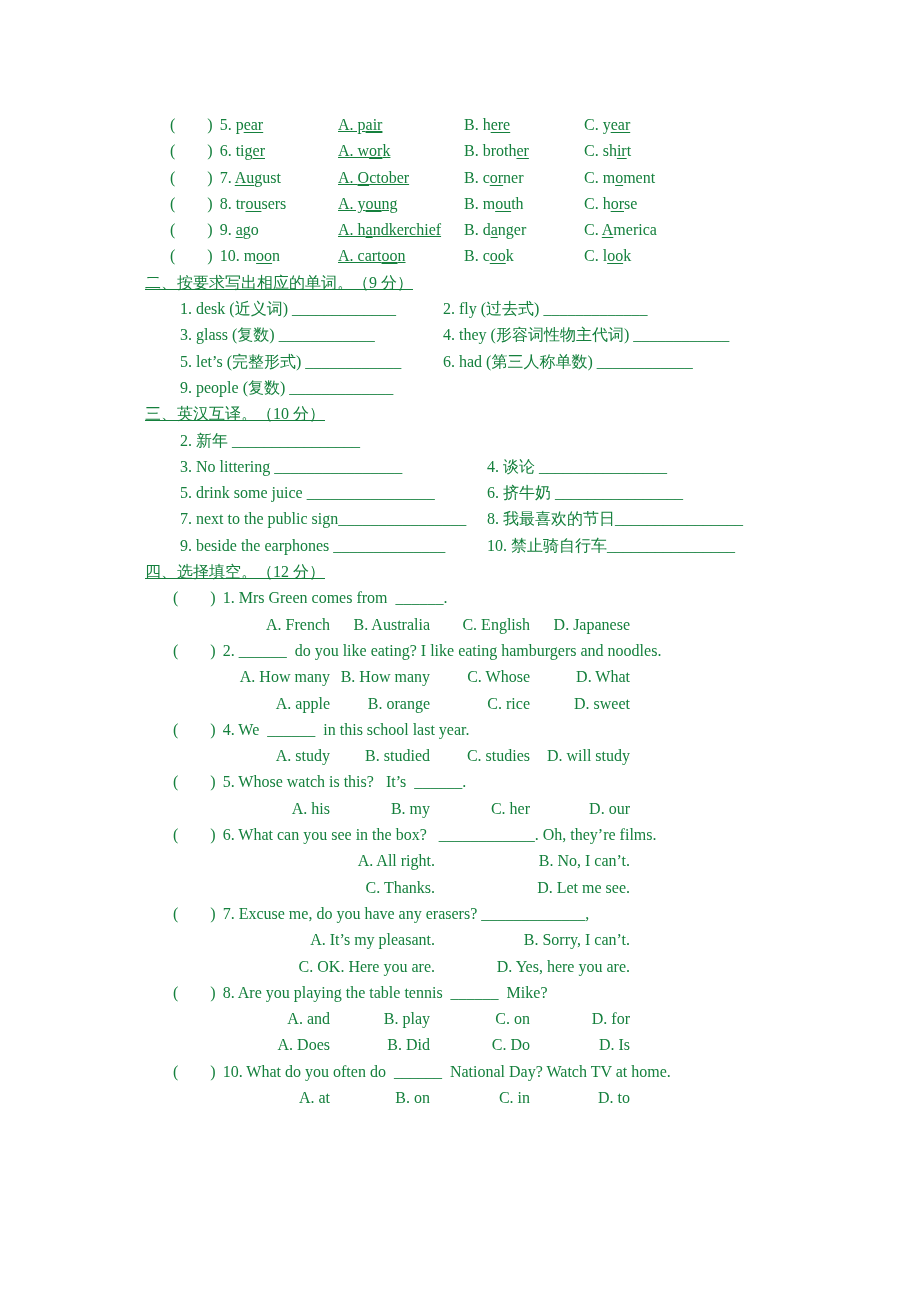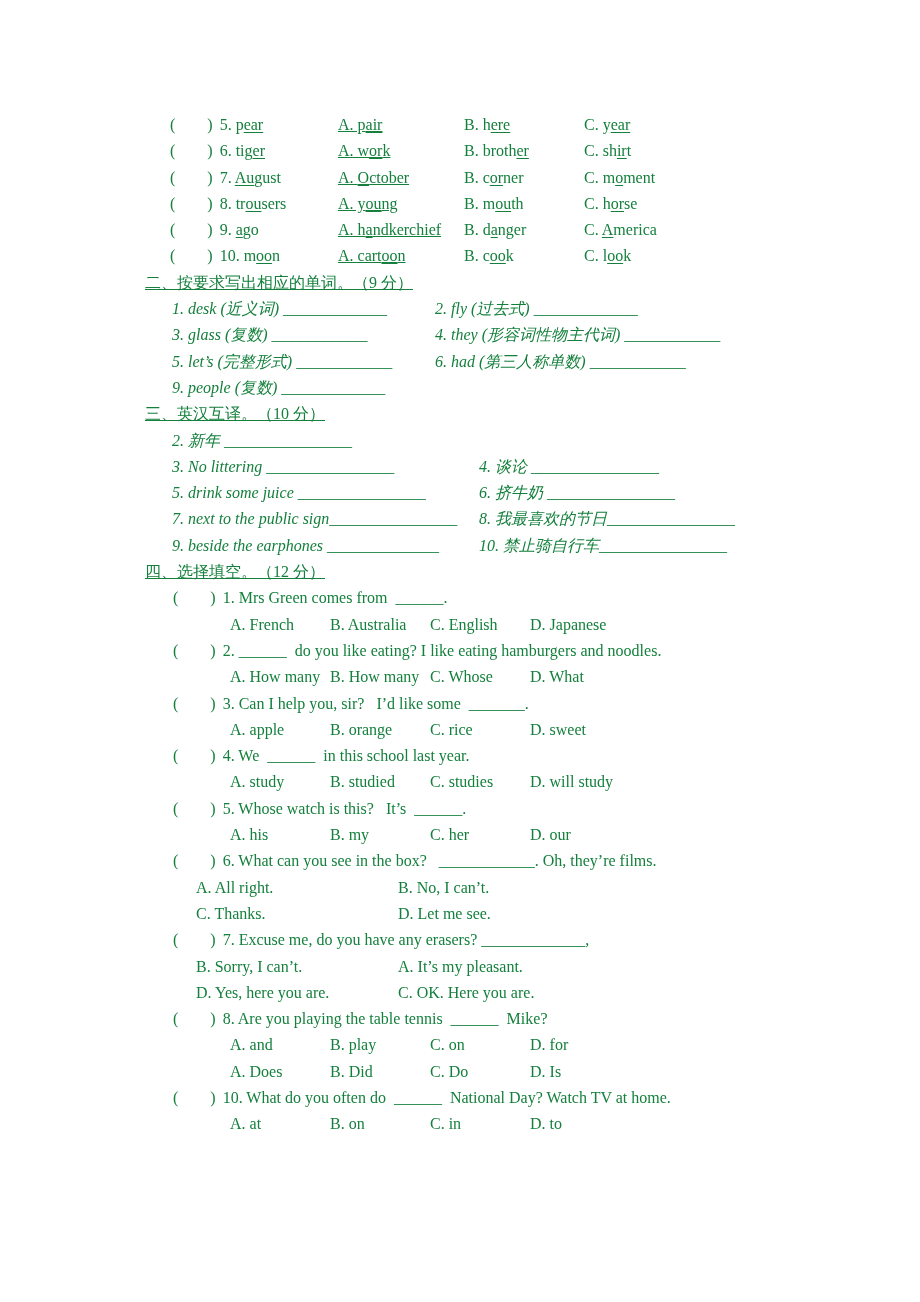--- a/index.html
+++ b/index.html
@@ -19,32 +19,32 @@
   .sec-head{white-space:pre;text-decoration:underline;}
   
   .s1row{margin-left:25px;}
   .s1row > span{flex:none;}
   .s1row > span:nth-child(1){width:168px;}
   .s1row > span:nth-child(2){width:126px;text-decoration:underline;}
   .s1row > span:nth-child(3){width:120px;}
   .bracket{white-space:pre;margin-right:7px;}
   u{text-decoration:underline;text-underline-offset:2px;}
   
-  .s2row,.s3row{margin-left:27px;font-style:italic;}
+  .s2row,.s3row{margin-left:35px;}
   .s2row > span,.s3row > span{flex:none;}
   .s2row > span:first-child{width:263px;}
   .s3row > span:first-child{width:307px;}
   
   .qstem{margin-left:28px;white-space:pre;}
   .qstem .stem{white-space:pre;}
   .opt-row{display:flex;}
-  .opt-row .opt{flex:none;white-space:pre;}
+  .opt-row .opt{flex:none;white-space:pre;text-align:right;}
   .opt-row[data-cols="4"]{margin-left:85px;}
   .opt-row[data-cols="4"] .opt{width:100px;}
-  .opt-row[data-cols="2"]{margin-left:51px;gap:7px;}
+  .opt-row[data-cols="2"]{margin-left:95px;}
   .opt-row[data-cols="2"] .opt{width:195px;}
 </style>
 </head>
 <body>
 
 <div class="page">
   <div class="doc">
 
     <div>
 
@@ -220,21 +220,20 @@
               <span class="opt">A. How many</span>
 
               <span class="opt">B. How many</span>
 
               <span class="opt">C. Whose</span>
 
               <span class="opt">D. What</span>
 
           </div>
 
-        <div class="qstem"><span class="bracket">(        )</span><span class="stem">3. Can I help you, sir?   I’d like some  _______.</span></div>
 
           <div class="opt-row" data-cols="4">
 
               <span class="opt">A. apple</span>
 
               <span class="opt">B. orange</span>
 
               <span class="opt">C. rice</span>
 
               <span class="opt">D. sweet</span>
@@ -284,31 +283,31 @@
               <span class="opt">C. Thanks.</span>
 
               <span class="opt">D. Let me see.</span>
 
           </div>
 
         <div class="qstem"><span class="bracket">(        )</span><span class="stem">7. Excuse me, do you have any erasers? _____________,</span></div>
 
           <div class="opt-row" data-cols="2">
 
+              <span class="opt">A. It’s my pleasant.</span>
+
               <span class="opt">B. Sorry, I can’t.</span>
 
-              <span class="opt">A. It’s my pleasant.</span>
-
           </div>
 
           <div class="opt-row" data-cols="2">
 
+              <span class="opt">C. OK. Here you are.</span>
+
               <span class="opt">D. Yes, here you are.</span>
-
-              <span class="opt">C. OK. Here you are.</span>
 
           </div>
 
         <div class="qstem"><span class="bracket">(        )</span><span class="stem">8. Are you playing the table tennis  ______  Mike?</span></div>
 
           <div class="opt-row" data-cols="4">
 
               <span class="opt">A. and</span>
 
               <span class="opt">B. play</span>

